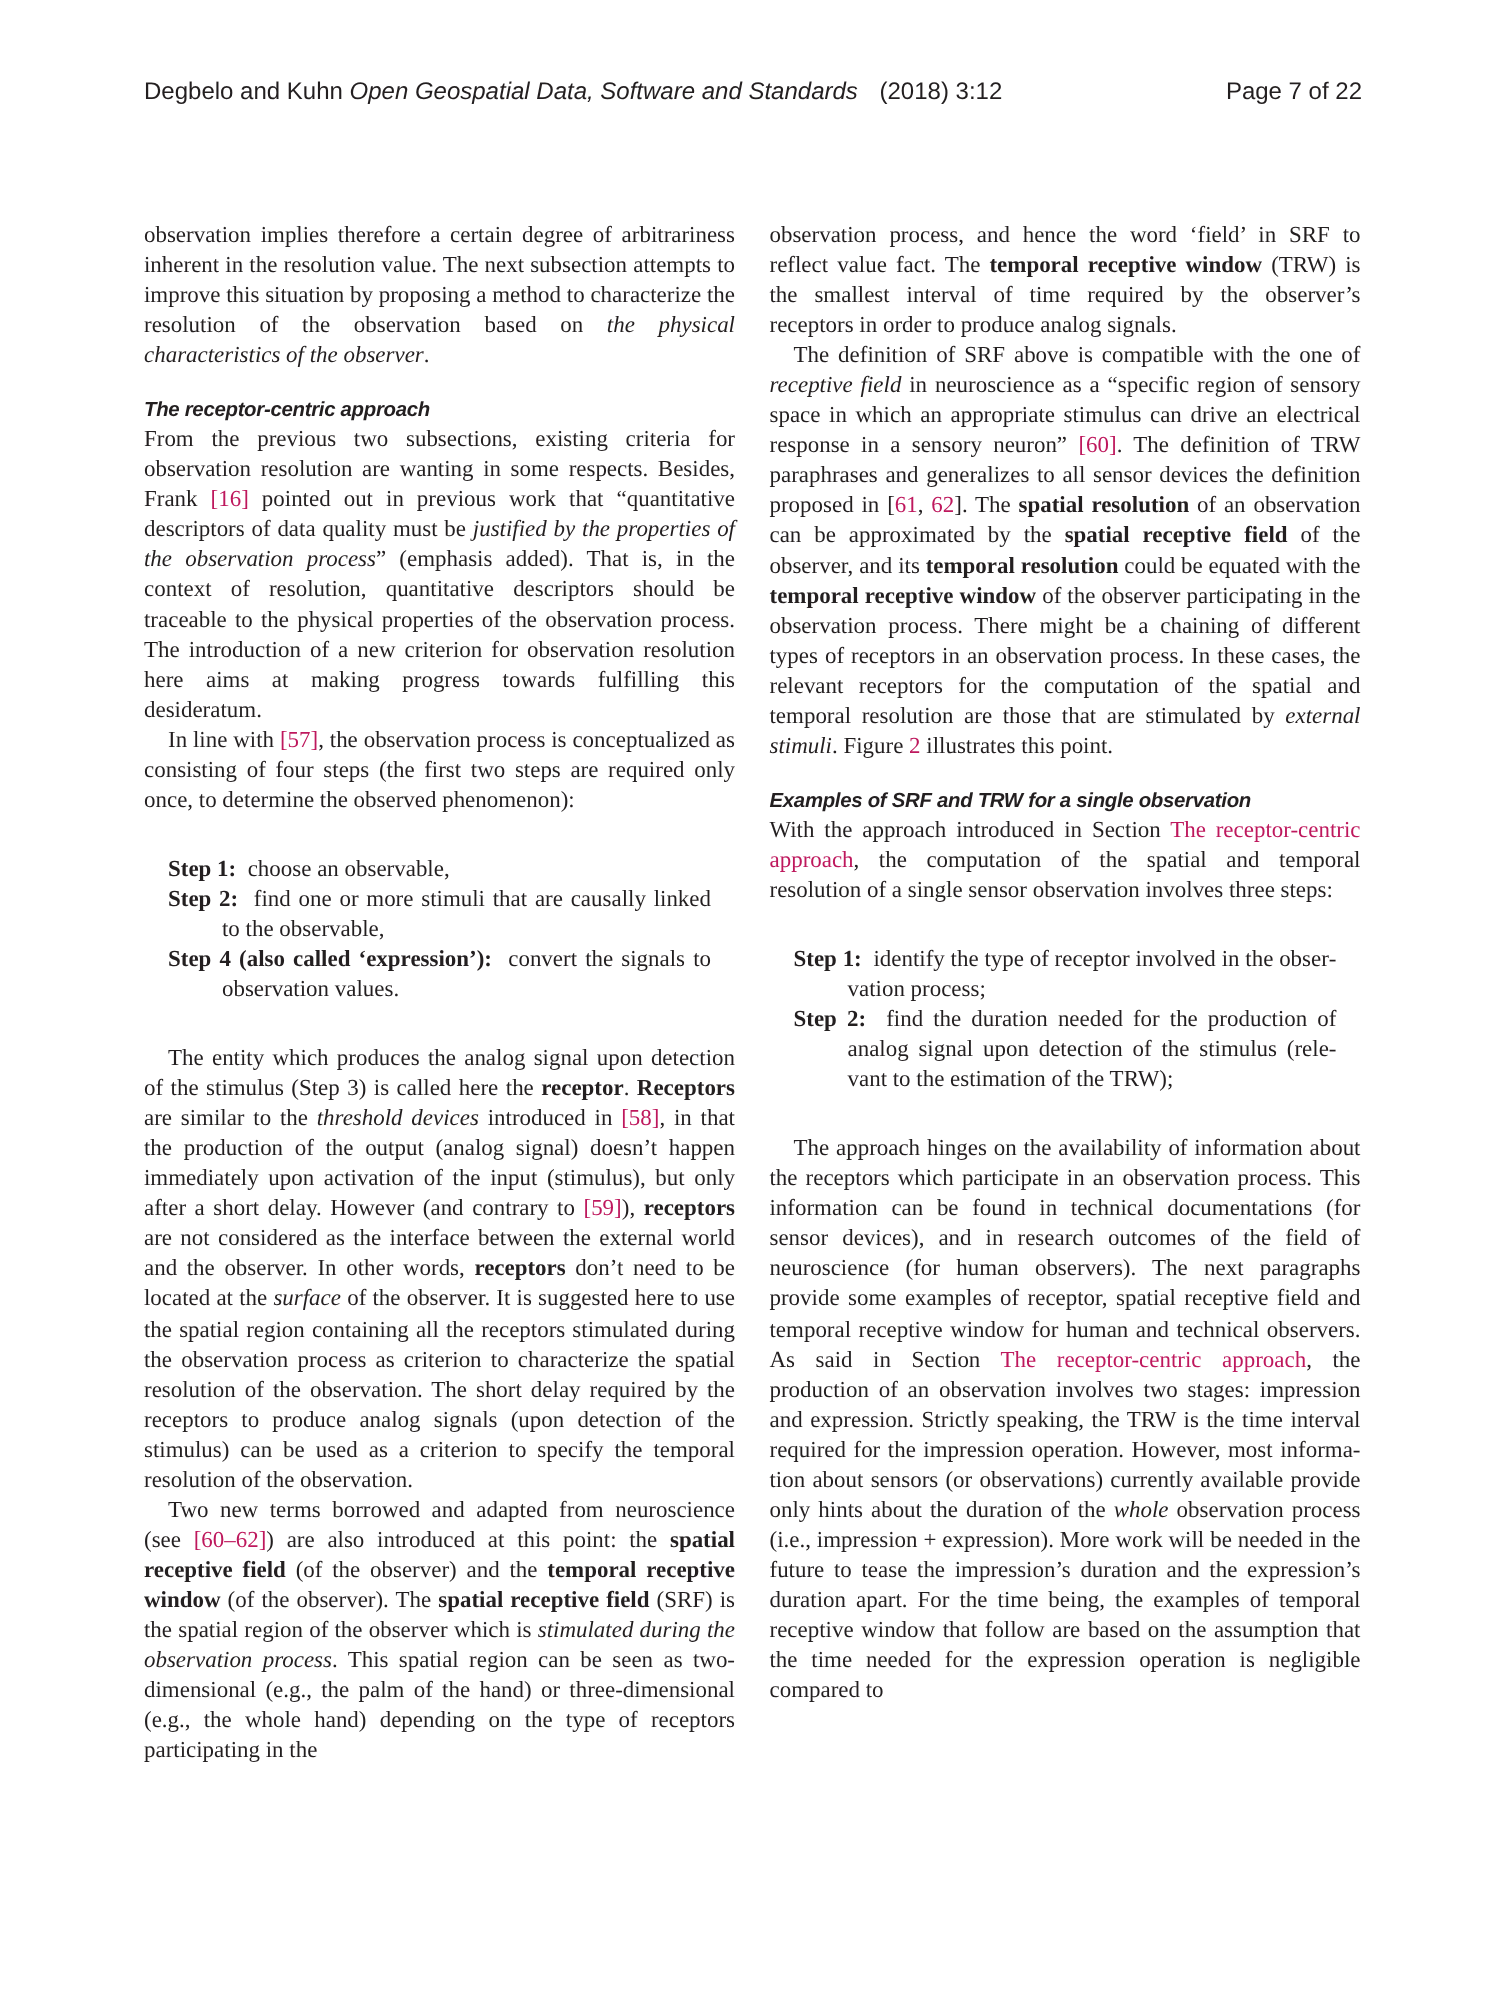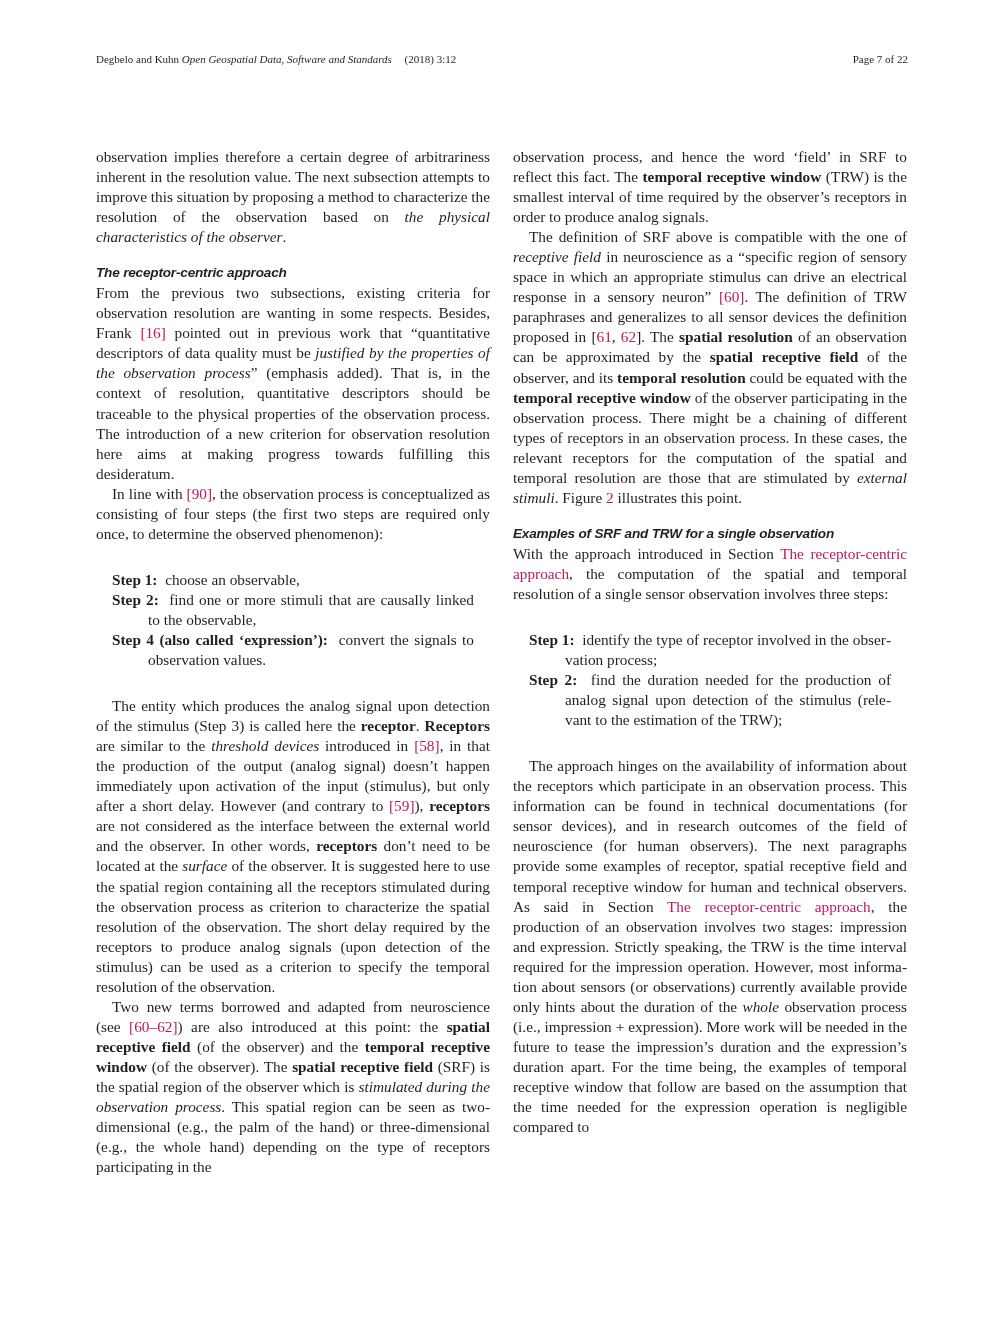--- a/index.html
+++ b/index.html
@@ -1,18 +1,18 @@
 <!DOCTYPE html>
 <html><head>
 <meta charset="utf-8">
 <style>
   html, body { margin: 0; padding: 0; background: #ffffff; }
   body { width: 1000px; height: 1329px; position: relative; overflow: hidden; color: #231f20; }
   .header { position: absolute; top: 53px; left: 96px; width: 812px; height: 20px;
-    font-family: Liberation Serif, serif; font-size: 11px; color: #231f20; }
+    font-family: Liberation Sans, sans-serif; font-size: 16px; color: #231f20; }
   .header .left { position: absolute; left: 0; top: 0; white-space: nowrap; }
   .header .right { position: absolute; right: 0; top: 0; white-space: nowrap; }
   .header .journal { font-style: italic; }
   .header .vol { margin-left: 10px; }
   .col { position: absolute; top: 147px; width: 394px;
     font-family: "Liberation Serif", serif; font-size: 15.3px; line-height: 20.05px;
     text-align: justify; hyphens: manual; }
   .col.left { left: 96px; }
   .col.right { left: 513px; }
   p { margin: 0; }
@@ -41,37 +41,37 @@
 </div>
 
 <div class="col left">
   <p><span>observation implies therefore a certain degree of arbitrari­ness inherent in the resolution value. The next subsection attempts to improve this situation by proposing a method to characterize the resolution of the observation based on </span><i>the physical characteristics of the observer</i><span>.</span></p>
 
   <div class="gap"></div>
   <div class="h">The receptor-centric approach</div>
 
   <p><span>From the previous two subsections, existing criteria for observation resolution are wanting in some respects. Besides, Frank </span><a>[16]</a><span> pointed out in previous work that “quantitative descriptors of data quality must be </span><i>justified by the properties of the observation process</i><span>” (emphasis added). That is, in the context of resolution, quantitative descriptors should be traceable to the physical proper­ties of the observation process. The introduction of a new criterion for observation resolution here aims at making progress towards fulfilling this desideratum.</span></p>
 
-  <p class="indent"><span>In line with </span><a>[90]</a><span>, the observation process is concep­tualized as consisting of four steps (the first two steps are required only once, to determine the observed phe­nomenon):</span></p>
+  <p class="indent"><span>In line with </span><a>[57]</a><span>, the observation process is concep­tualized as consisting of four steps (the first two steps are required only once, to determine the observed phe­nomenon):</span></p>
 
   <div class="gap-s"></div>
   <ul class="steps">
     <li><span class="lbl">Step 1:</span>&nbsp; <span>choose an observable,</span></li>
     <li><span class="lbl">Step 2:</span>&nbsp; <span>find one or more stimuli that are causally linked to the observable,</span></li>
     <li><span class="lbl">Step 4 (also called ‘expression’):</span>&nbsp; <span>convert the signals to observation values.</span></li>
   </ul>
   <div class="gap-s"></div>
 
   <p class="indent"><span>The entity which produces the analog signal upon detec­tion of the stimulus (Step 3) is called here the </span><b>receptor</b><span>. </span><b>Receptors</b><span> are similar to the </span><i>threshold devices</i><span> introduced in </span><a>[58]</a><span>, in that the production of the output (analog sig­nal) doesn’t happen immediately upon activation of the input (stimulus), but only after a short delay. However (and contrary to </span><a>[59]</a><span>), </span><b>receptors</b><span> are not considered as the interface between the external world and the observer. In other words, </span><b>receptors</b><span> don’t need to be located at the </span><i>sur­face</i><span> of the observer. It is suggested here to use the spatial region containing all the receptors stimulated during the observation process as criterion to characterize the spatial resolution of the observation. The short delay required by the receptors to produce analog signals (upon detection of the stimulus) can be used as a criterion to specify the temporal resolution of the observation.</span></p>
 
   <p class="indent"><span>Two new terms borrowed and adapted from neuro­science (see </span><a>[60–62]</a><span>) are also introduced at this point: the </span><b>spatial receptive field</b><span> (of the observer) and the </span><b>temporal receptive window</b><span> (of the observer). The </span><b>spatial recep­tive field</b><span> (SRF) is the spatial region of the observer which is </span><i>stimulated during the observation process</i><span>. This spatial region can be seen as two-dimensional (e.g., the palm of the hand) or three-dimensional (e.g., the whole hand) depending on the type of receptors participating in the</span></p>
 </div>
 
 <div class="col right">
-  <p><span>observation process, and hence the word ‘field’ in SRF to reflect this fact. The </span><b>temporal receptive window</b><span> (TRW) is the smallest interval of time required by the observer’s receptors in order to produce analog signals.</span></p>
+  <p><span>observation process, and hence the word ‘field’ in SRF to reflect value fact. The </span><b>temporal receptive window</b><span> (TRW) is the smallest interval of time required by the observer’s receptors in order to produce analog signals.</span></p>
 
   <p class="indent"><span>The definition of SRF above is compatible with the one of </span><i>receptive field</i><span> in neuroscience as a “specific region of sensory space in which an appropriate stimulus can drive an electrical response in a sensory neuron” </span><a>[60]</a><span>. The def­inition of TRW paraphrases and generalizes to all sensor devices the definition proposed in [</span><a>61</a><span>, </span><a>62</a><span>]. The </span><b>spatial resolution</b><span> of an observation can be approximated by the </span><b>spatial receptive field</b><span> of the observer, and its </span><b>temporal resolution</b><span> could be equated with the </span><b>temporal receptive window</b><span> of the observer participating in the observation process. There might be a chaining of different types of receptors in an observation process. In these cases, the relevant receptors for the computation of the spatial and temporal resolution are those that are stimulated by </span><i>external stimuli</i><span>. Figure </span><a>2</a><span> illustrates this point.</span></p>
 
   <div class="gap"></div>
   <div class="h">Examples of SRF and TRW for a single observation</div>
 
   <p><span>With the approach introduced in Section </span><a>The receptor-centric approach</a><span>, the computation of the spatial and tem­poral resolution of a single sensor observation involves three steps:</span></p>
 
   <div class="gap-s"></div>
   <ul class="steps">

